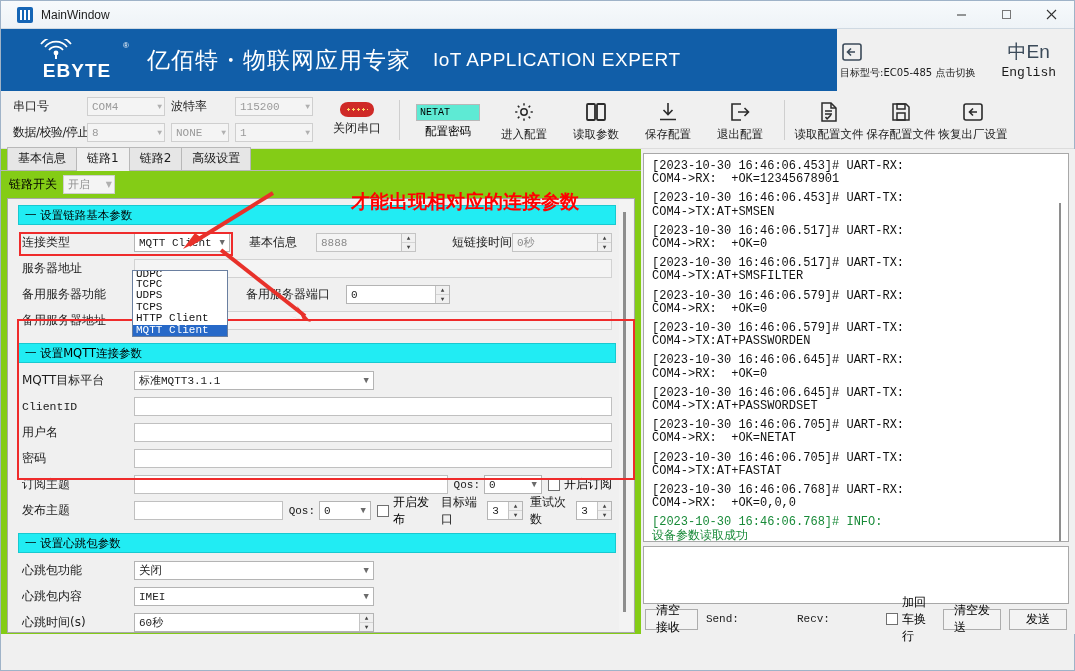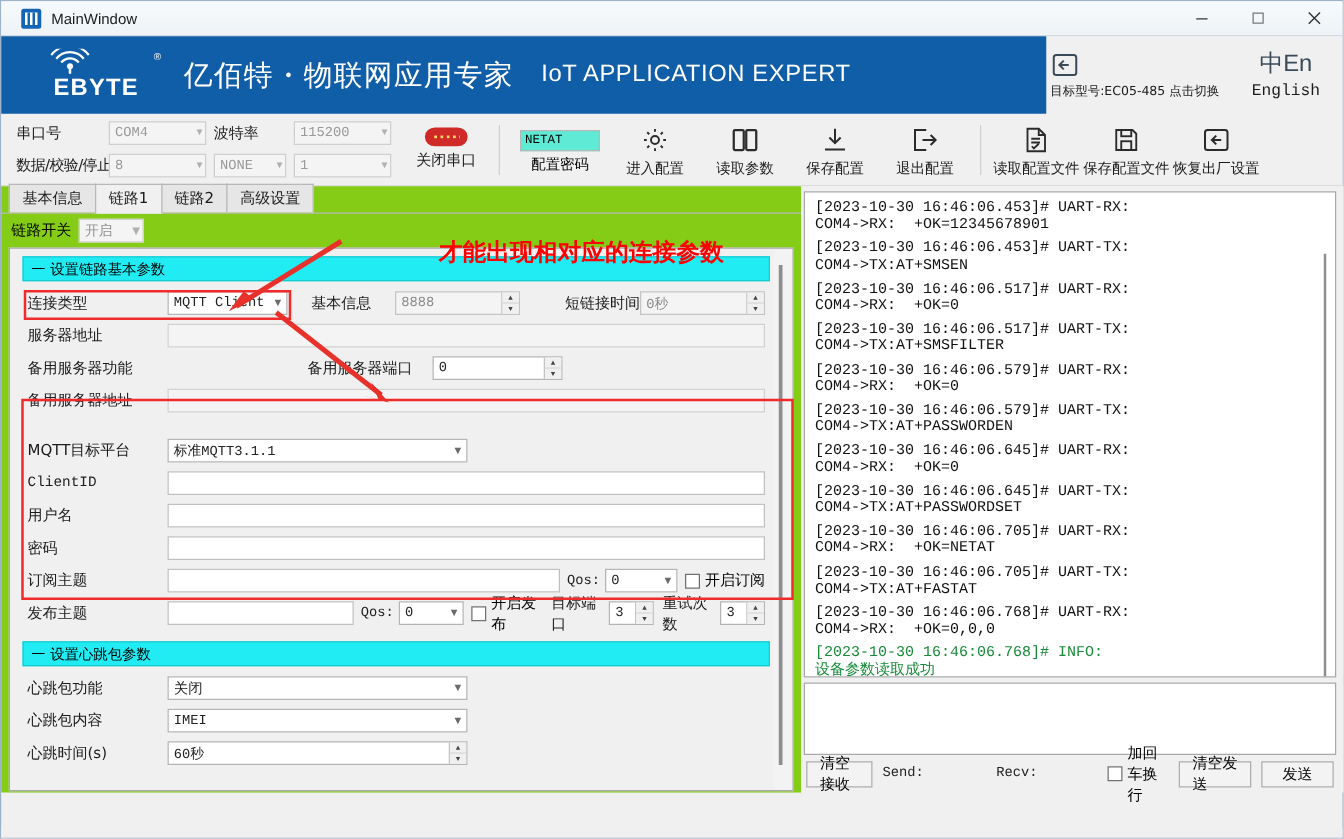--- a/index.html
+++ b/index.html
@@ -562,20 +562,21 @@
               </div>
 
               <div class="frow" style="margin-bottom:2px">
                 <div class="flabel">备用服务器地址</div>
                 <div class="ftext gray" style="flex:1"></div>
               </div>
             </div>
           </div>
 
           <div class="group" style="position:relative">
+            <div class="group-header">一 设置MQTT连接参数</div>
             <div class="group-body">
               <div class="frow">
                 <div class="flabel">MQTT目标平台</div>
                 <div class="fcombo" style="width:240px">
                   <span>标准MQTT3.1.1</span>
                   <span class="arrow">▼</span>
                 </div>
               </div>
               <div class="frow">
                 <div class="flabel mono">ClientID</div>
@@ -703,15 +704,23 @@
           <span>加回车换行</span>
         </div>
         <div class="btn" style="width:78px">清空发送</div>
         <div class="btn" style="width:78px">发送</div>
       </div>
     </div>
   </div>
 
   <div class="annot" style="left:350px; top:188px;">才能出现相对应的连接参数</div>
 
+  <div class="dropdown" id="conn-dropdown" style="left:131px; top:269px; width:96px;">
+      <div class="dd-item" style="height: 8px; line-height: 7px; overflow: hidden;">UDPC</div>
+      <div class="dd-item">TCPC</div>
+      <div class="dd-item">UDPS</div>
+      <div class="dd-item">TCPS</div>
+      <div class="dd-item">HTTP Client</div>
+      <div class="dd-item sel">MQTT Client</div>
+    </div>
 
   <div class="statusbar"></div>
 </div>
 
 </body></html>

